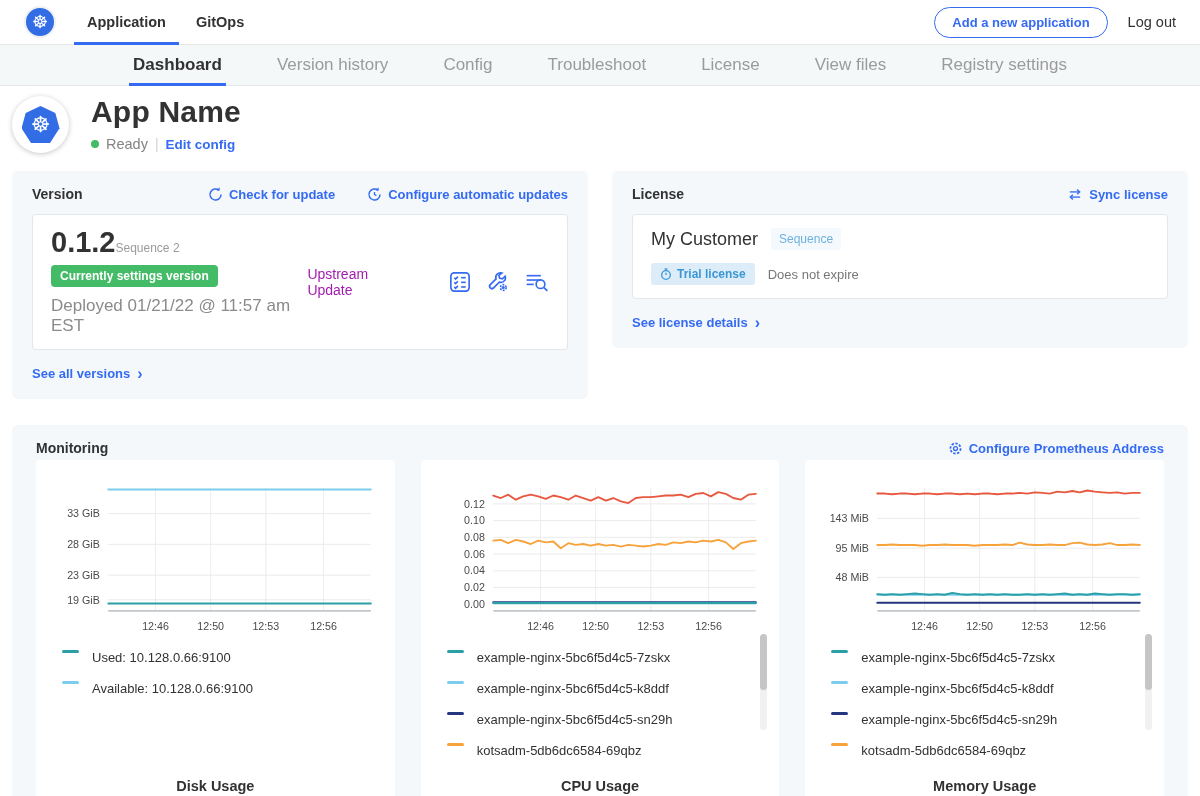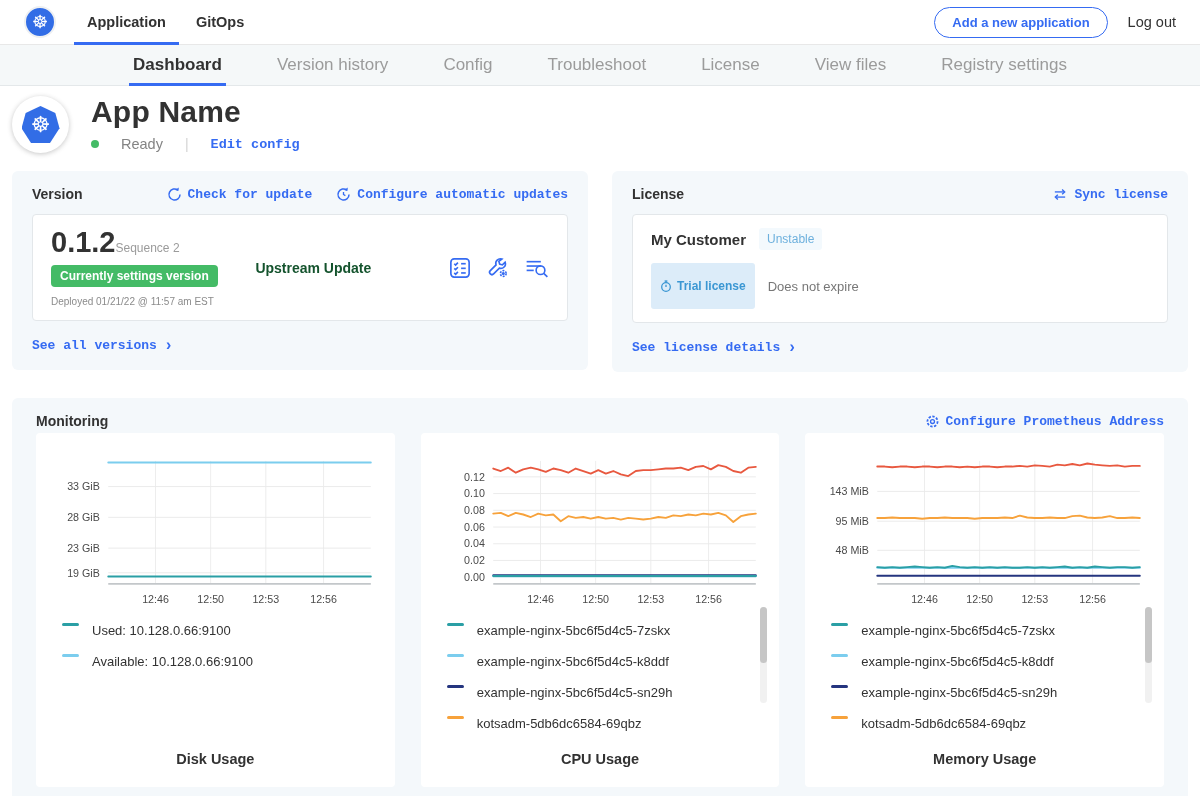--- a/index.html
+++ b/index.html
@@ -36,53 +36,53 @@
   .subnav-item.active{color:#323232;font-weight:bold;}
   .subnav-item.active::after{content:"";position:absolute;left:-4px;right:-4px;bottom:-1px;height:3px;background:var(--accent);}
 
   
   .app-header{display:flex;align-items:center;padding:10px 12px 18px;}
   .app-icon{width:57px;height:57px;border-radius:50%;background:#fff;box-shadow:0 1px 5px rgba(50,50,50,.28);
       display:flex;align-items:center;justify-content:center;margin-right:22px;flex:0 0 auto;}
   .heptagon{width:38px;height:37px;background:#326de6;display:flex;align-items:center;justify-content:center;
       clip-path:polygon(50% 0,89% 19%,100% 60%,75% 100%,25% 100%,0 60%,11% 19%);color:#fff;font-size:22px;}
   .app-title{font-size:30px;font-weight:bold;letter-spacing:.2px;line-height:1;}
-  .status-row{display:flex;align-items:center;gap:22px;margin-top:9px;}
+  .status-row{display:flex;align-items:center;gap:7px;margin-top:9px;}
   .status-dot{width:8px;height:8px;border-radius:50%;background:var(--green);}
   .status-text{font-size:14.5px;color:#848484;}
   .status-sep{color:#d4d4d4;font-size:14px;}
-  .link{color:var(--accent);font-weight:bold;font-size:13px;cursor:pointer;display:inline-flex;align-items:center;gap:6px;text-decoration:none;font-family:Liberation Mono, monospace;}
+  .link{color:var(--accent);font-weight:bold;font-size:13px;cursor:pointer;display:inline-flex;align-items:center;gap:6px;text-decoration:none;}
   .link svg{flex:0 0 auto;}
 
   
   .cards-row{display:flex;gap:24px;padding:0 12px;align-items:flex-start;}
   .card{background:#f4f8fb;border-radius:6px;padding:15px 20px 17px;flex:1;}
   .card-head{display:flex;justify-content:space-between;align-items:center;margin-bottom:12px;}
   .card-title{font-size:14px;font-weight:bold;}
-  .card-links{display:flex;gap:24px;}
+  .card-links{display:flex;gap:32px;}
   .inner-card{background:#fff;border:1px solid #e3e7ea;border-radius:4px;padding:13px 18px;}
   .version-inner{display:flex;align-items:center;justify-content:space-between;}
   .ver-row{display:flex;align-items:baseline;}
   .ver-number{font-size:29px;font-weight:bold;line-height:1;}
   .ver-seq{font-size:12px;color:#9b9b9b;}
   .deployed-badge{display:inline-block;background:var(--green);color:#fff;font-size:12px;font-weight:bold;
       padding:4px 9px;border-radius:4px;margin:8px 0 9px;}
-  .deployed-at{font-size:10px;color:#8b8b8b;}
-  .ver-source{color:#14532d;font-weight:bold;font-size:14px;margin-right:40px;}
+  .deployed-at{font-size:17px;color:#8b8b8b;}
+  .ver-source{color:#a21caf;font-weight:normal;font-size:14px;margin-right:40px;}
   .ver-actions{display:flex;gap:16px;color:var(--accent);align-items:center;}
   .ver-actions .icon-btn{cursor:pointer;display:flex;}
   .card-footer-link{margin-top:14px;}
   .chev{font-size:16px;font-weight:bold;line-height:0;margin-left:1px;}
 
   .license-row1{display:flex;align-items:center;gap:13px;}
-  .customer-name{font-size:15px;font-weight:bold;}
+  .customer-name{font-size:18px;font-weight:normal;}
   .channel-badge{background:#f3f9fd;color:#6db0dd;font-size:12px;padding:4px 8px;border-radius:3px;}
   .license-row2{display:flex;align-items:center;gap:13px;margin-top:13px;}
   .type-badge{background:var(--badge-blue-bg);color:var(--badge-blue-text);font-size:12px;font-weight:bold;
-      padding:16px 9px;border-radius:3px;display:inline-flex;align-items:center;gap:5px;}
+      padding:4px 9px;border-radius:3px;display:inline-flex;align-items:center;gap:5px;}
   .expiry{font-size:13px;color:#777;}
 
   
   .monitoring{margin:26px 12px 16px;background:#f4f8fb;border-radius:6px;padding:15px 24px 18px;}
   .mon-head{display:flex;justify-content:space-between;align-items:center;margin-bottom:4px;}
   .charts-row{display:flex;gap:26px;}
   .chart-card{flex:1;background:#fff;border-radius:4px;padding-top:14px;min-height:342px;display:flex;flex-direction:column;}
   .chart-plot{padding:0 8px;}
   .chart-plot svg{width:100%;height:auto;}
   .chart-legend{padding:16px 26px 0;position:relative;min-height:120px;}
@@ -234,21 +234,21 @@
             <path d="M11.4 1.4l2.9 2.7-2.9 2.7"></path>
           <path d="M14.8 9.9H4.6"></path>
             <path d="M6.6 7.2L3.7 9.9l2.9 2.7"></path>
         </svg>
         <span>Sync license</span>
       </a>
     </div>
     <div class="inner-card">
       <div class="license-row1">
         <span class="customer-name">My Customer</span>
-        <span class="channel-badge">Unstable</span>
+        <span class="channel-badge">Sequence</span>
       </div>
       <div class="license-row2">
         <span class="type-badge">
           <svg width="12" height="12" viewBox="0 0 12 12" fill="none" stroke="currentColor" stroke-width="1.3">
             <circle cx="6" cy="7" r="4.3"></circle>
               <path d="M6 7V4.8"></path>
               <path d="M4.6 1h2.8"></path>
               <path d="M6 1v1.6"></path>
           </svg>
           <span>Trial license</span>

